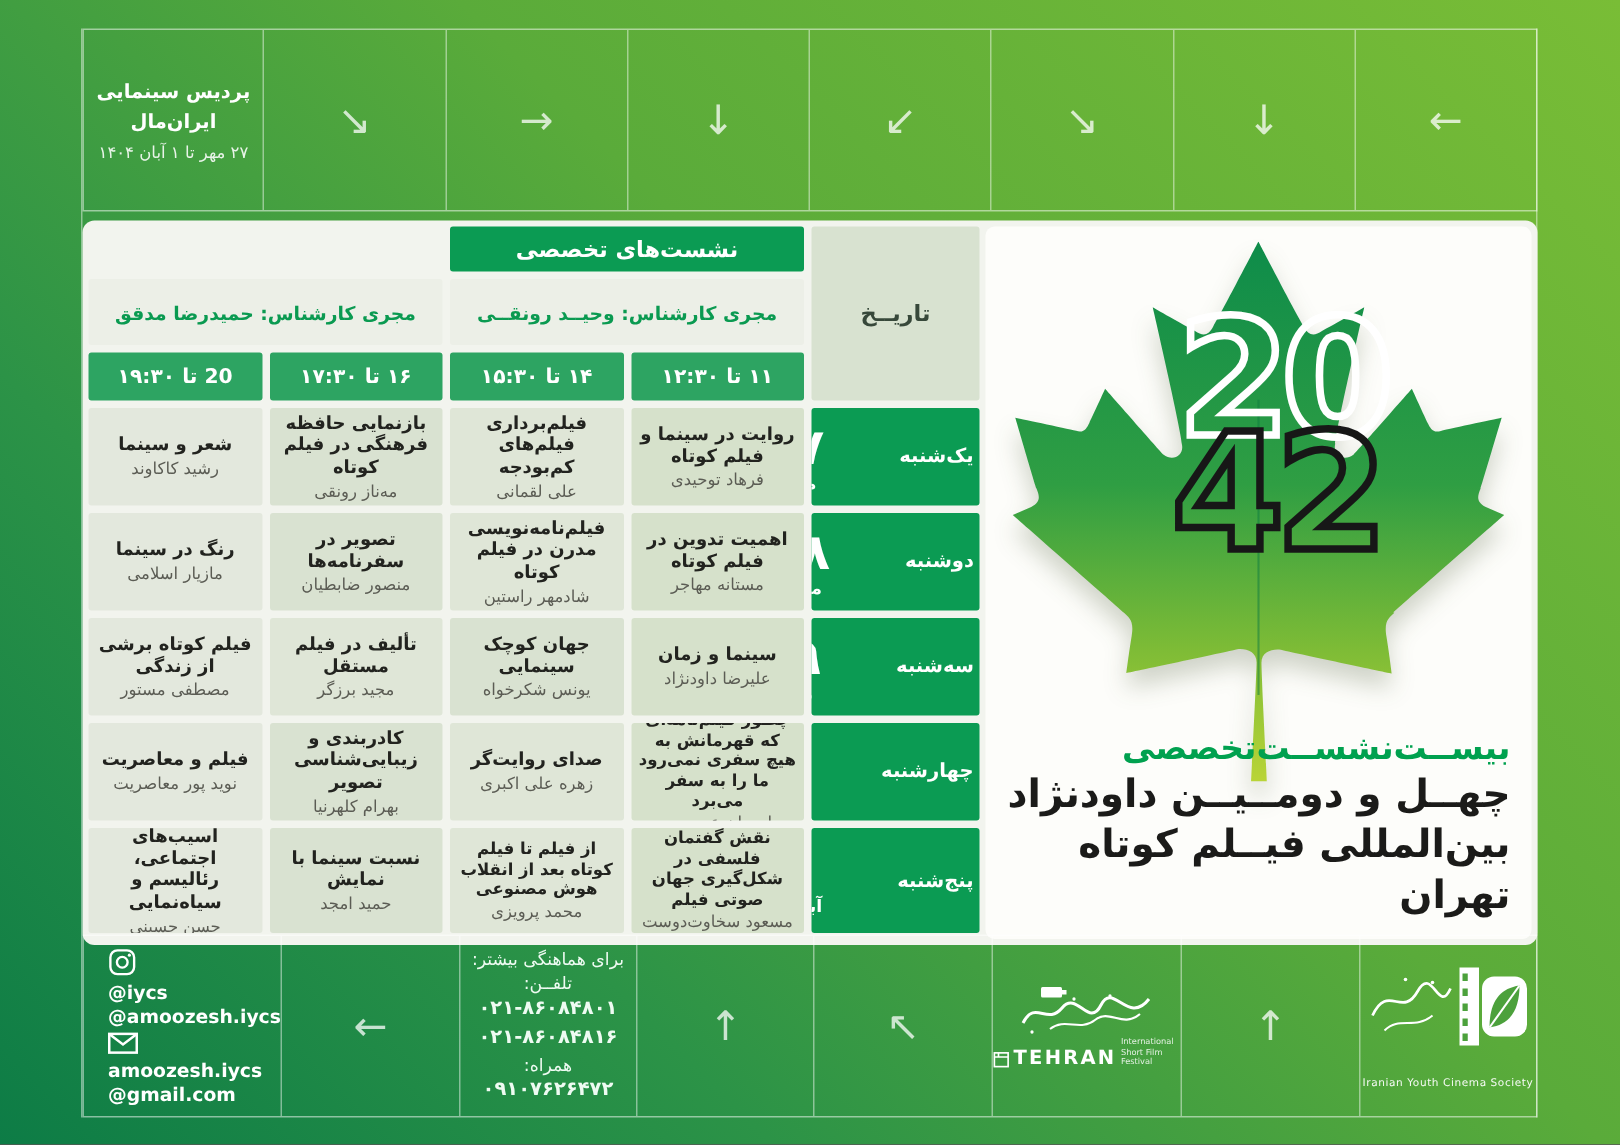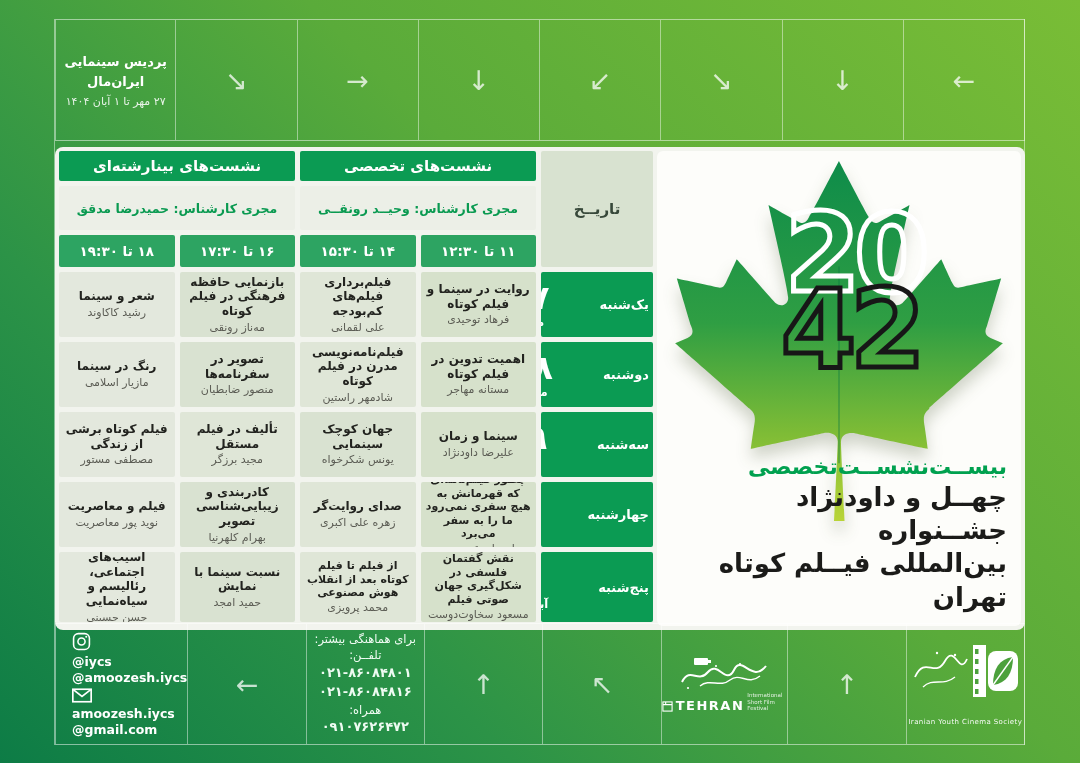--- a/index.html
+++ b/index.html
@@ -112,27 +112,26 @@
     <div class="gcell">
         <span class="arrow">←</span>
       </div>
   </div>
 
   <div class="card">
 
     <div class="schedule">
       <div class="cell hdate">تاریــخ</div>
       <div class="cell hgroup hg-spec">نشست‌های تخصصی</div>
-      <div class="cell hgroup hg-inter">نشست‌های بینارشته‌ای</div>
       <div class="cell hmod hm-spec">مجری کارشناس: وحیــد رونقــی</div>
       <div class="cell hmod hm-inter">مجری کارشناس: حمیدرضا مدقق</div>
       <div class="cell htime">۱۱ تا ۱۲:۳۰</div>
       <div class="cell htime">۱۴ تا ۱۵:۳۰</div>
       <div class="cell htime">۱۶ تا ۱۷:۳۰</div>
-      <div class="cell htime">۱۸ تا ۱۹:۳۰</div>
+      <div class="cell htime">20 تا ۱۹:۳۰</div>
 
       <div class="cell dcell">
         <span class="day">یک‌شنبه</span>
         <span class="numblock">
             <span class="num">۲۷</span>
             <span class="mon">مهــر</span>
           </span>
       </div>
       <div class="cell scell c0">
           <div class="t">روایت در سینما و فیلم کوتاه</div>
@@ -260,21 +259,21 @@
             </linearGradient>
           </defs>
           <path fill="url(#leafg)" d="M383.8 351.7c2.5-2.5 105.2-92.4 105.2-92.4l-17.5-7.5c-10-4.9-7.4-11.5-5-17.4 2.4-7.6 20.1-67.3 20.1-67.3s-47.7 10-57.7 12.5c-7.5 2.4-10-2.5-12.5-7.5s-15-32.4-15-32.4-52.6 59.9-55.1 62.3c-10 7.5-20.1 0-17.6-10 0-10 27.6-129.6 27.6-129.6s-30.1 17.4-40.1 22.4c-7.5 5-12.6 5-17.6-5C293.5 72.3 255.9 0 255.9 0s-37.5 72.3-42.5 79.8c-5 10-10 10-17.6 5-10-5-40.1-22.4-40.1-22.4S183.3 182 183.3 192c2.5 10-7.5 17.5-17.6 10-2.5-2.5-55.1-62.3-55.1-62.3S98.1 167 95.6 172s-5 9.9-12.5 7.5C73 177 25.4 167 25.4 167s17.6 59.7 20.1 67.3c2.4 6 5 12.5-5 17.4L23 259.3s102.6 89.9 105.2 92.4c5.1 5 10 7.5 7.5 22.5-2.5 15-5 35-5 35s95.2-20.1 105.2-22.6c8.7-.9 18.3 2.5 18.3 12.5S249 512 249 512h15s-5.2-102-5.2-112.5 9.7-13.4 18.3-12.5c10 2.5 105.2 22.6 105.2 22.6s-2.5-20-5-35 2.5-17.5 7.5-22.5z"></path>
           <line x1="256" y1="150" x2="256" y2="430" stroke="#0c7a40" stroke-width="2" opacity=".5"></line>
         </svg>
       </div>
       <div class="bignum n20">20</div>
       <div class="bignum n42">42</div>
       <div class="panel-title">
         <div class="pt1">بیســت‌نشســت‌تخصصی</div>
-        <div class="pt2">چهــل و داودنژاد جشــنواره</div>
+        <div class="pt2">چهــل و دومــیــن داودنژاد</div>
         <div class="pt3">بین‌المللی فیــلم کوتاه تهران</div>
       </div>
     </div>
   </div>
 
   <div class="band band-bottom">
     <div class="gcell social">
       <svg width="19" height="19" viewBox="0 0 24 24" fill="none" stroke="#fff" stroke-width="2">
           <rect x="2" y="2" width="20" height="20" rx="6"></rect>
           <circle cx="12" cy="12" r="4.5"></circle>

